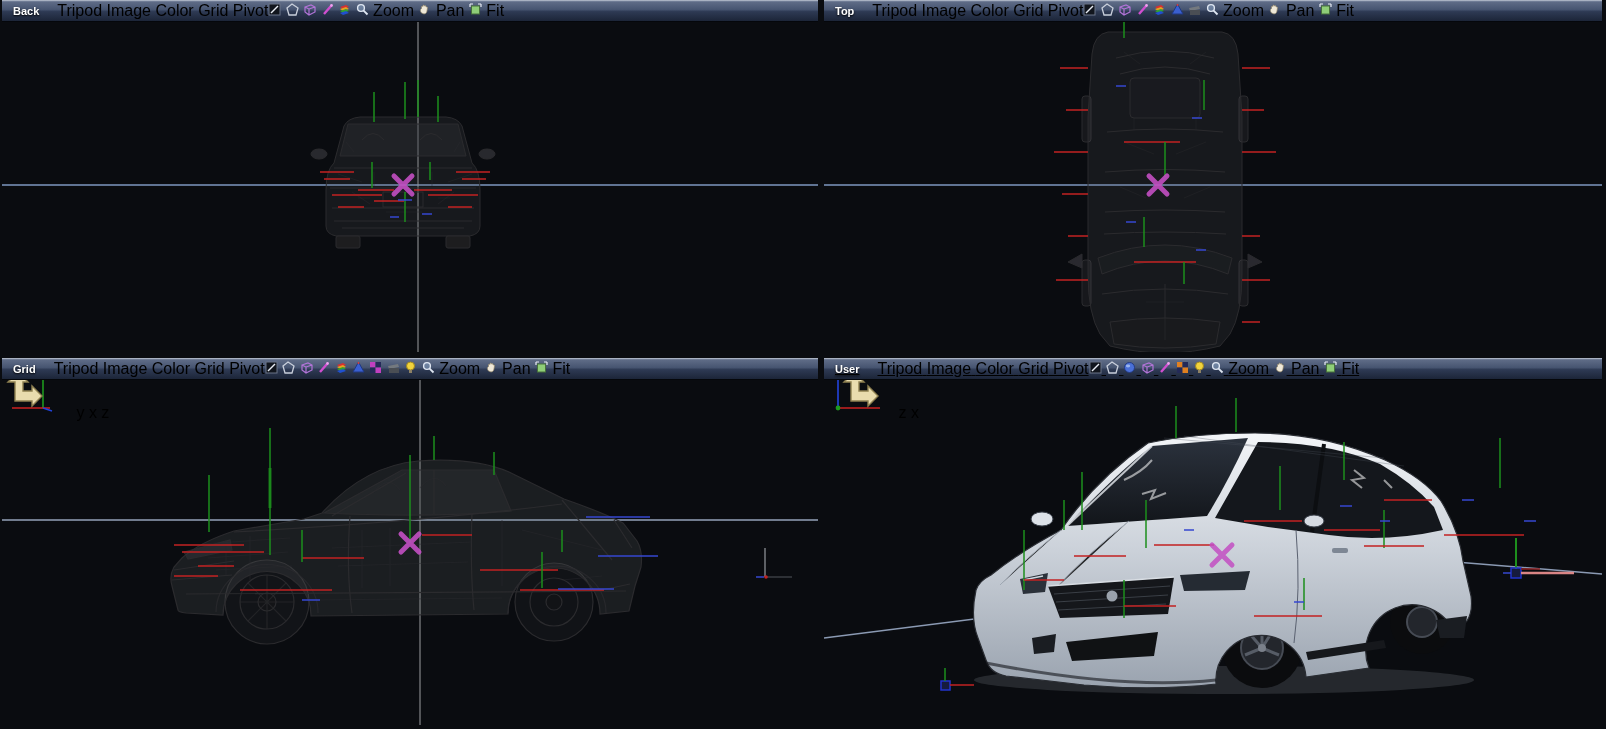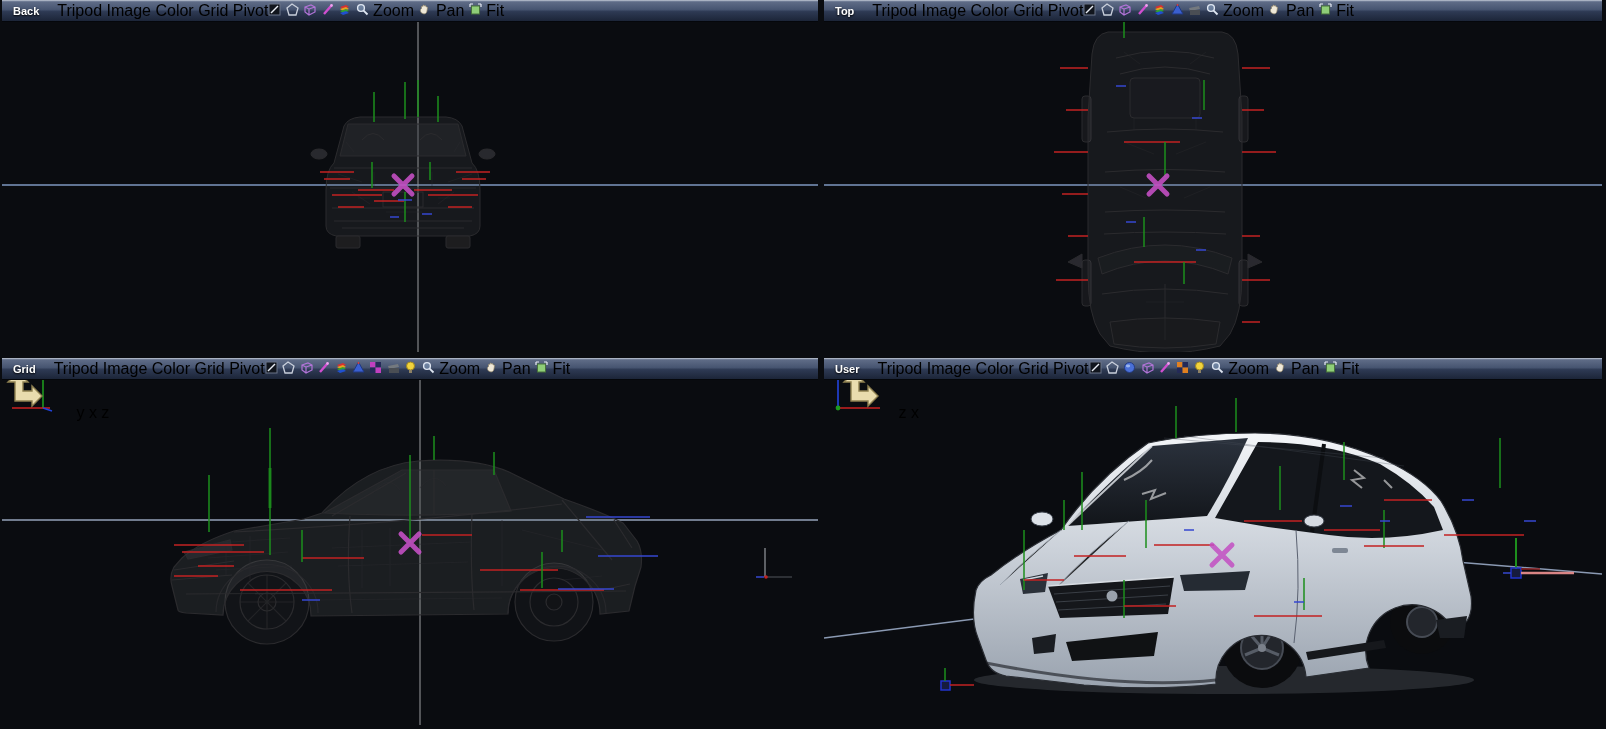--- a/index.html
+++ b/index.html
@@ -385,21 +385,21 @@
           <line x1="763" y1="168" x2="763" y2="197" stroke="#7a7d82" stroke-width="1.5"></line>
           <line x1="763" y1="197" x2="790" y2="197" stroke="#3a3d42" stroke-width="1.5"></line>
           <line x1="754" y1="197" x2="762" y2="197" stroke="#3647cf" stroke-width="1.5"></line>
           <circle cx="764" cy="197" r="1.8" fill="#c22222"></circle>
         </g>
       </svg>
       
     </div>
   </div>
 
-  <div class="vp" style="left:824px;top:358px;width:778px;height:367px;">
+  <div class="vp" style="left:824px;top:358px;width:778px;height:367px;text-decoration:underline;">
     <div class="tb">
       <span class="vp-name">User</span>
       <span class="collapse-arrow"></span>
       <span class="menu">
         <span>Tripod</span>
         <span>Image</span>
         <span>Color</span>
         <span>Grid</span>
         <span>Pivot</span>
       </span>

